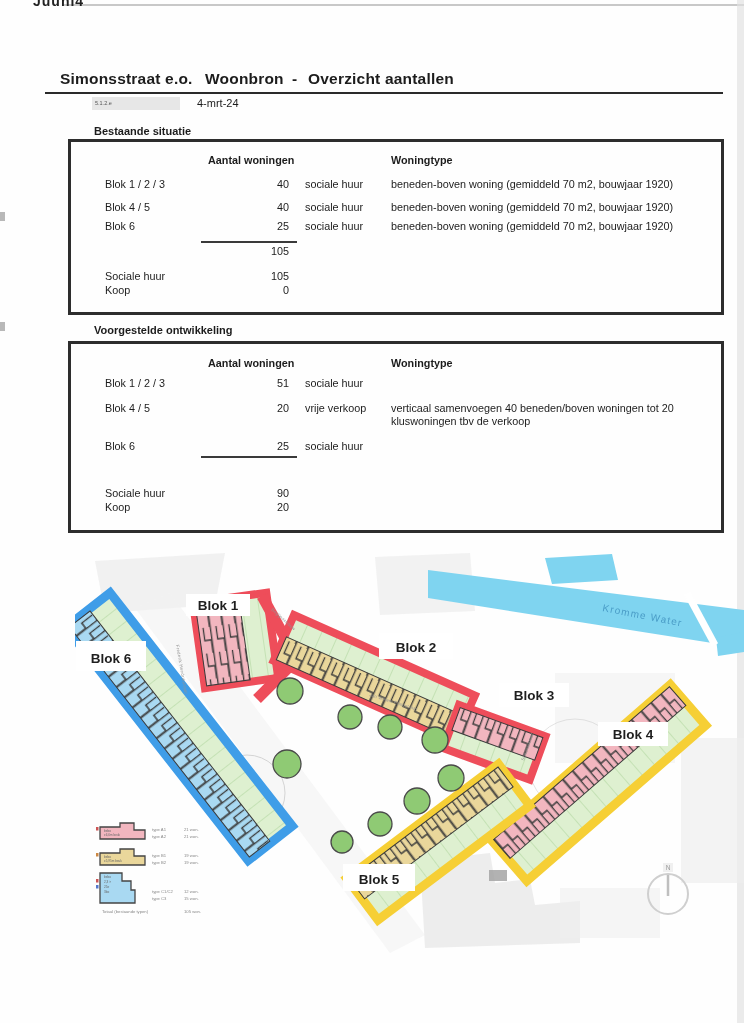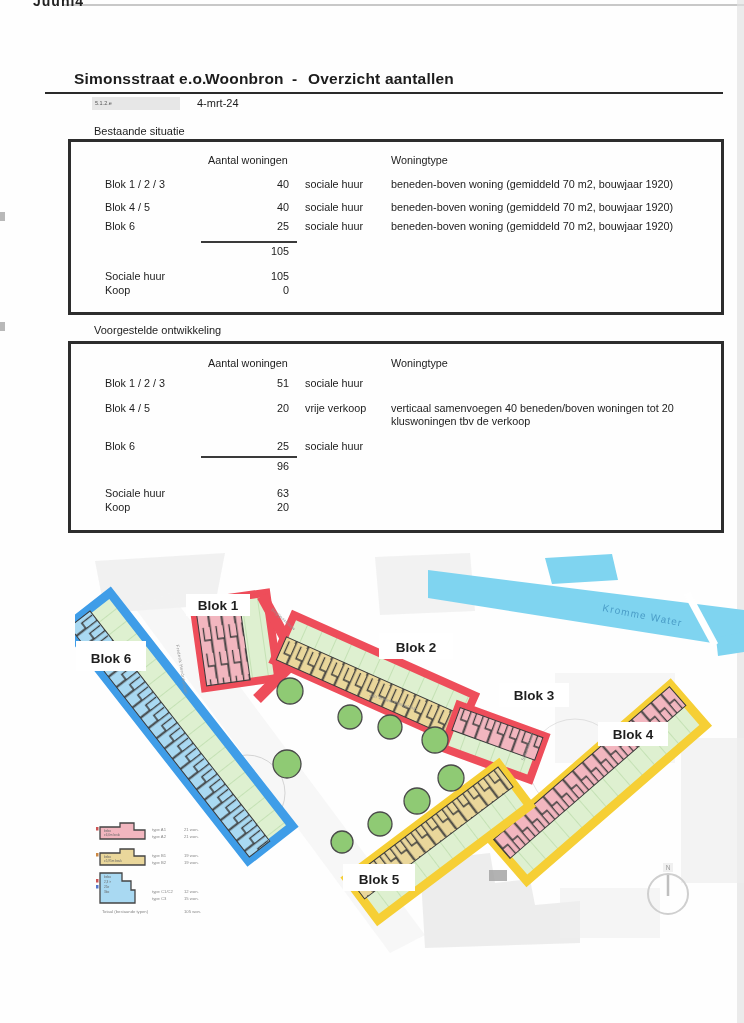--- a/index.html
+++ b/index.html
@@ -1,32 +1,32 @@
 <!DOCTYPE html>
 <html><head>
 <meta charset="utf-8">
 <style>
   html,body{margin:0;padding:0;background:#888;}
   .page{position:relative;width:744px;height:1023px;background:#fefefe;overflow:hidden;
         font-family:"Liberation Sans",sans-serif;color:#1c1c1c;}
   .abs{position:absolute;}
-  .bold{font-weight:normal;text-align:center;}
+  .bold{font-weight:bold;text-align:center;}
   
   .clip-top{position:absolute;left:33px;top:0;height:11px;overflow:hidden;}
   .clip-top span{display:block;margin-top:-7px;font-size:14px;font-weight:bold;letter-spacing:1px;color:#222;}
   .scanline{position:absolute;left:62px;right:0;top:4px;height:2px;background:#9a9a9a;opacity:.55;}
   .scanedge{position:absolute;right:0;top:0;bottom:0;width:7px;background:#e1e1e1;opacity:.65;}
   .lmark{position:absolute;left:0;width:5px;height:9px;background:#9a9a9a;opacity:.7;}
   .title{position:absolute;top:70px;font-size:15.5px;font-weight:bold;letter-spacing:.2px;}
   .rule{position:absolute;left:45px;top:92px;width:678px;height:2px;background:#2a2a2a;}
   .redact{position:absolute;left:92px;top:97px;width:88px;height:13px;background:#e7e7e7;}
   .redact span{position:absolute;left:3px;top:3px;font-size:5.5px;color:#555;}
   .date{position:absolute;left:197px;top:97px;font-size:11px;}
   
-  .seclabel{position:absolute;left:94px;font-size:11px;font-weight:normal;}
+  .seclabel{position:absolute;left:94px;font-size:11px;font-weight:bold;}
   .tbox{position:absolute;left:68px;width:650px;border:3px solid #2d2d2d;background:#fefefe;}
   .trow{position:absolute;left:0;right:0;height:15px;font-size:10.8px;line-height:13px;}
   .c-blok{position:absolute;left:34px;font-weight:normal;white-space:nowrap;}
   .c-num{position:absolute;left:138px;width:80px;text-align:right;}
   .c-ten{position:absolute;left:234px;white-space:nowrap;}
   .c-type{position:absolute;left:320px;width:300px;line-height:12.5px;}
   .sumline{position:absolute;left:130px;width:96px;border-top:2px solid #3a3a3a;}
   
   .map{position:absolute;left:75px;top:553px;}
   svg text{font-family:"Liberation Sans",sans-serif;}
@@ -41,21 +41,21 @@
 <div class="page">
 
   <div class="scanline"></div>
   <div class="scanedge"></div>
   <div class="lmark" style="top:212px"></div>
   <div class="lmark" style="top:322px"></div>
   <div class="clip-top">
       <span>Juuni4</span>
     </div>
 
-  <div class="title" style="left:74px">Simonsstraat e.o.</div>
+  <div class="title" style="left:60px">Simonsstraat e.o.</div>
   <div class="title" style="left:205px">Woonbron</div>
   <div class="title" style="left:292px">-</div>
   <div class="title" style="left:308px">Overzicht aantallen</div>
   <div class="rule"></div>
   <div class="redact">
       <span>5.1.2.e</span>
     </div>
   <div class="date">4-mrt-24</div>
 
   <div class="seclabel" style="top:125px">Bestaande situatie</div>
@@ -112,26 +112,23 @@
       <span class="c-num">20</span>
       <span class="c-ten">vrije verkoop</span>
       <span class="c-type">verticaal samenvoegen 40 beneden/boven woningen tot 20 kluswoningen tbv de verkoop</span>
     </div>
     <div class="trow" style="top:96px">
       <span class="c-blok">Blok 6</span>
       <span class="c-num">25</span>
       <span class="c-ten">sociale huur</span>
     </div>
     <div class="sumline" style="top:112px"></div>
-    <div class="trow" style="top:116px">
-      <span class="c-num">96</span>
-    </div>
     <div class="trow" style="top:143px">
       <span class="c-blok">Sociale huur</span>
-      <span class="c-num">63</span>
+      <span class="c-num">90</span>
     </div>
     <div class="trow" style="top:157px">
       <span class="c-blok">Koop</span>
       <span class="c-num">20</span>
     </div>
   </div>
 
   <svg class="map" width="669" height="406" viewBox="0 0 669 406">
     <defs>
       <pattern id="pat-garden" width="16" height="16" patternUnits="userSpaceOnUse">

